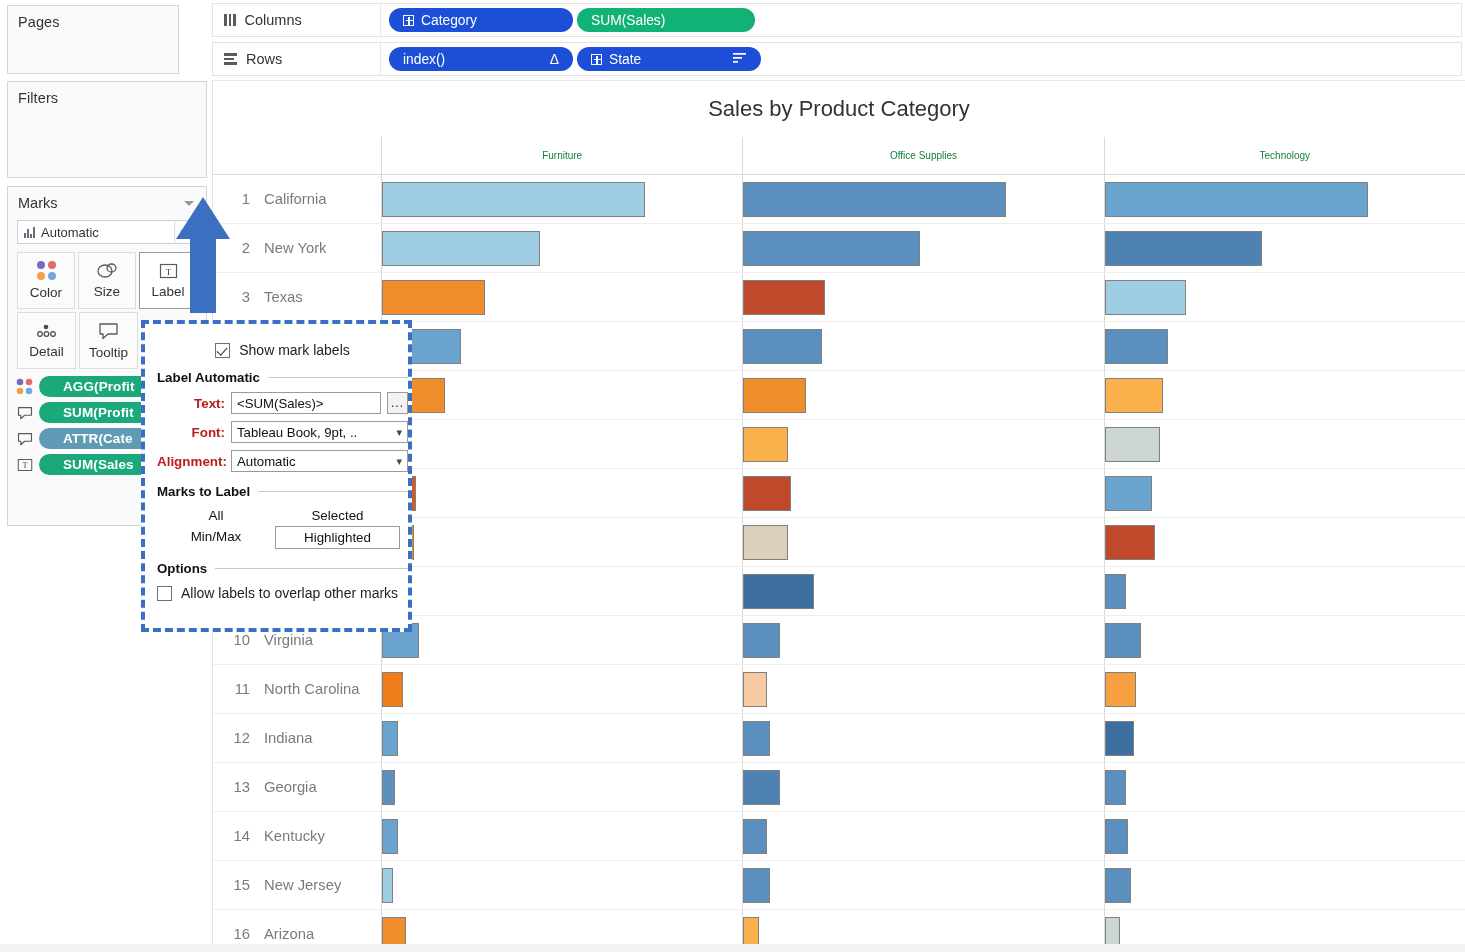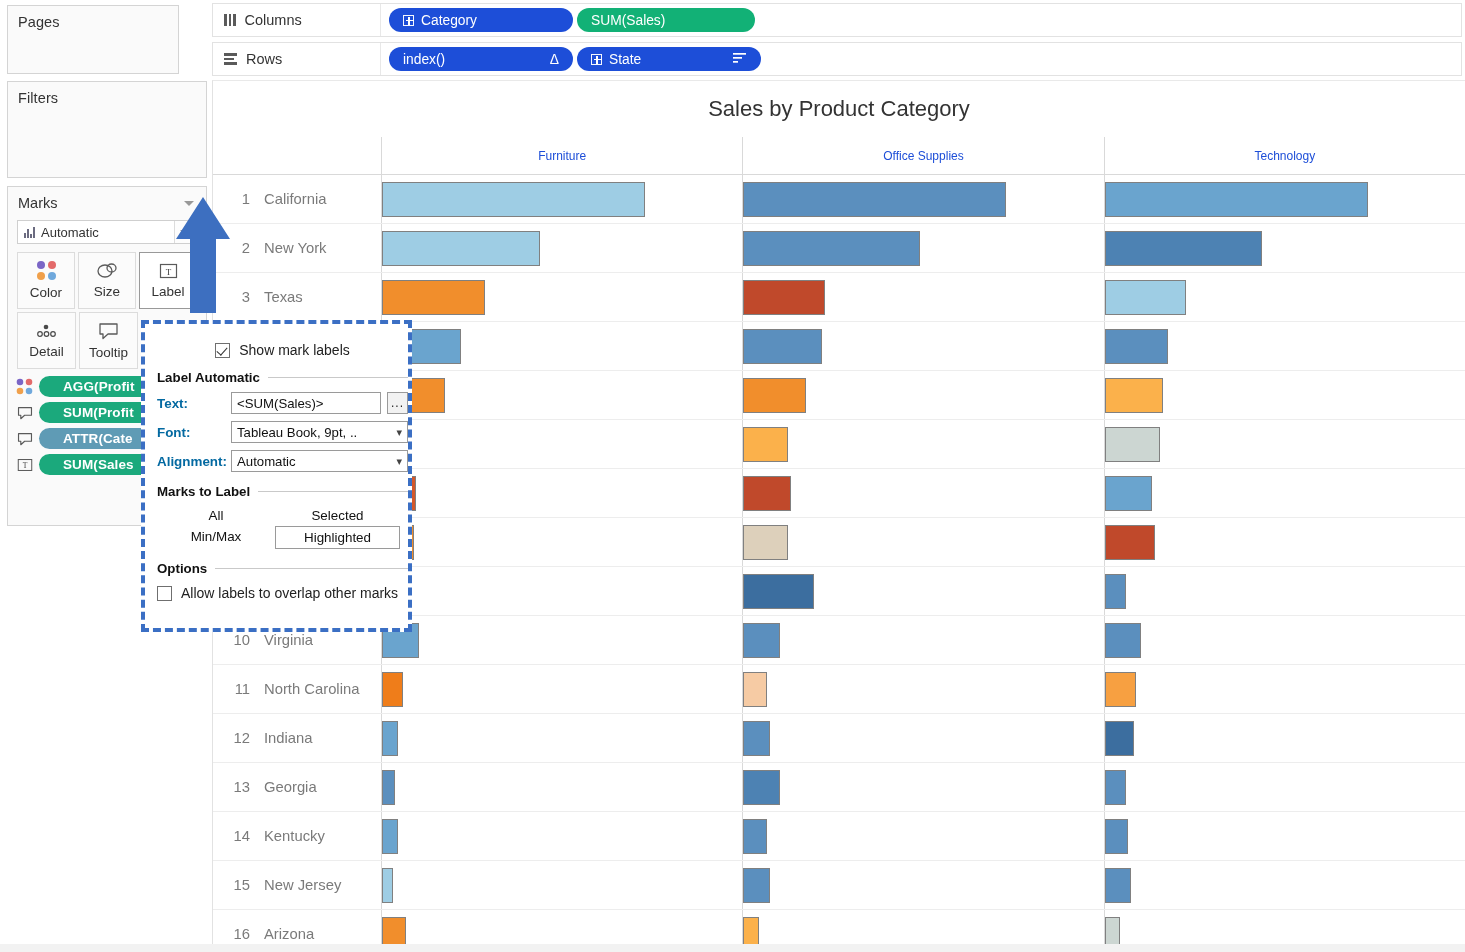--- a/index.html
+++ b/index.html
@@ -121,21 +121,21 @@
   .viz-title {
     height:56px; display:flex; align-items:center; justify-content:center;
     font-size:22px; color:#333333; font-weight:400;
   }
   .col-headers {
     display:flex; height:38px; border-bottom:1px solid #d9d9d9;
   }
   .ch-spacer { width:168px; flex:0 0 168px; }
   .ch {
     flex:1 1 0; display:flex; align-items:center; justify-content:center;
-    font-size:12px; color:#1d4ed8; border-left:1px solid #d9d9d9;
+    font-size:10px; color:#15803d; border-left:1px solid #d9d9d9;
   }
   .rows-area { position:relative; }
   .vrow {
     display:flex; height:49px; border-bottom:1px solid #ededed;
   }
   .rh {
     width:168px; flex:0 0 168px; display:flex; align-items:center; gap:14px;
     padding-left:15px; font-size:14.8px; color:#7a7a7a;
   }
   .rh .idx { width:22px; text-align:right; display:inline-block; }
@@ -161,21 +161,21 @@
     content:""; position:absolute; left:3px; top:1px; width:5px; height:9px;
     border:solid #333; border-width:0 1.8px 1.8px 0; transform:rotate(42deg);
   }
   .dlg-txt { font-size:14px; color:#222; }
   .sect {
     display:flex; align-items:center; gap:8px; margin-top:12px;
     font-size:13.3px; color:#111; font-weight:600;
   }
   .sect .rule { flex:1; height:1px; background:#c9c9c9; }
   .frow { display:flex; align-items:center; gap:6px; margin-top:7px; }
-  .frow .flbl { width:68px; text-align:left; font-size:13.4px; color:#0369a1; font-weight:600; }
+  .frow .flbl { width:68px; text-align:right; font-size:13.4px; color:#b91c1c; font-weight:600; }
   .ctl {
     flex:1; height:22px; border:1px solid #9a9a9a; background:#fff;
     display:flex; align-items:center; padding:0 5px; font-size:13.2px; color:#111;
     position:relative;
   }
   .ctl .chev { margin-left:auto; font-size:11px; color:#444; }
   .ellipsis-btn {
     width:21px;height:22px;border:1px solid #9a9a9a;background:#f2f2f2;
     display:flex;align-items:center;justify-content:center;font-size:12px;color:#222;
     letter-spacing:1px;

